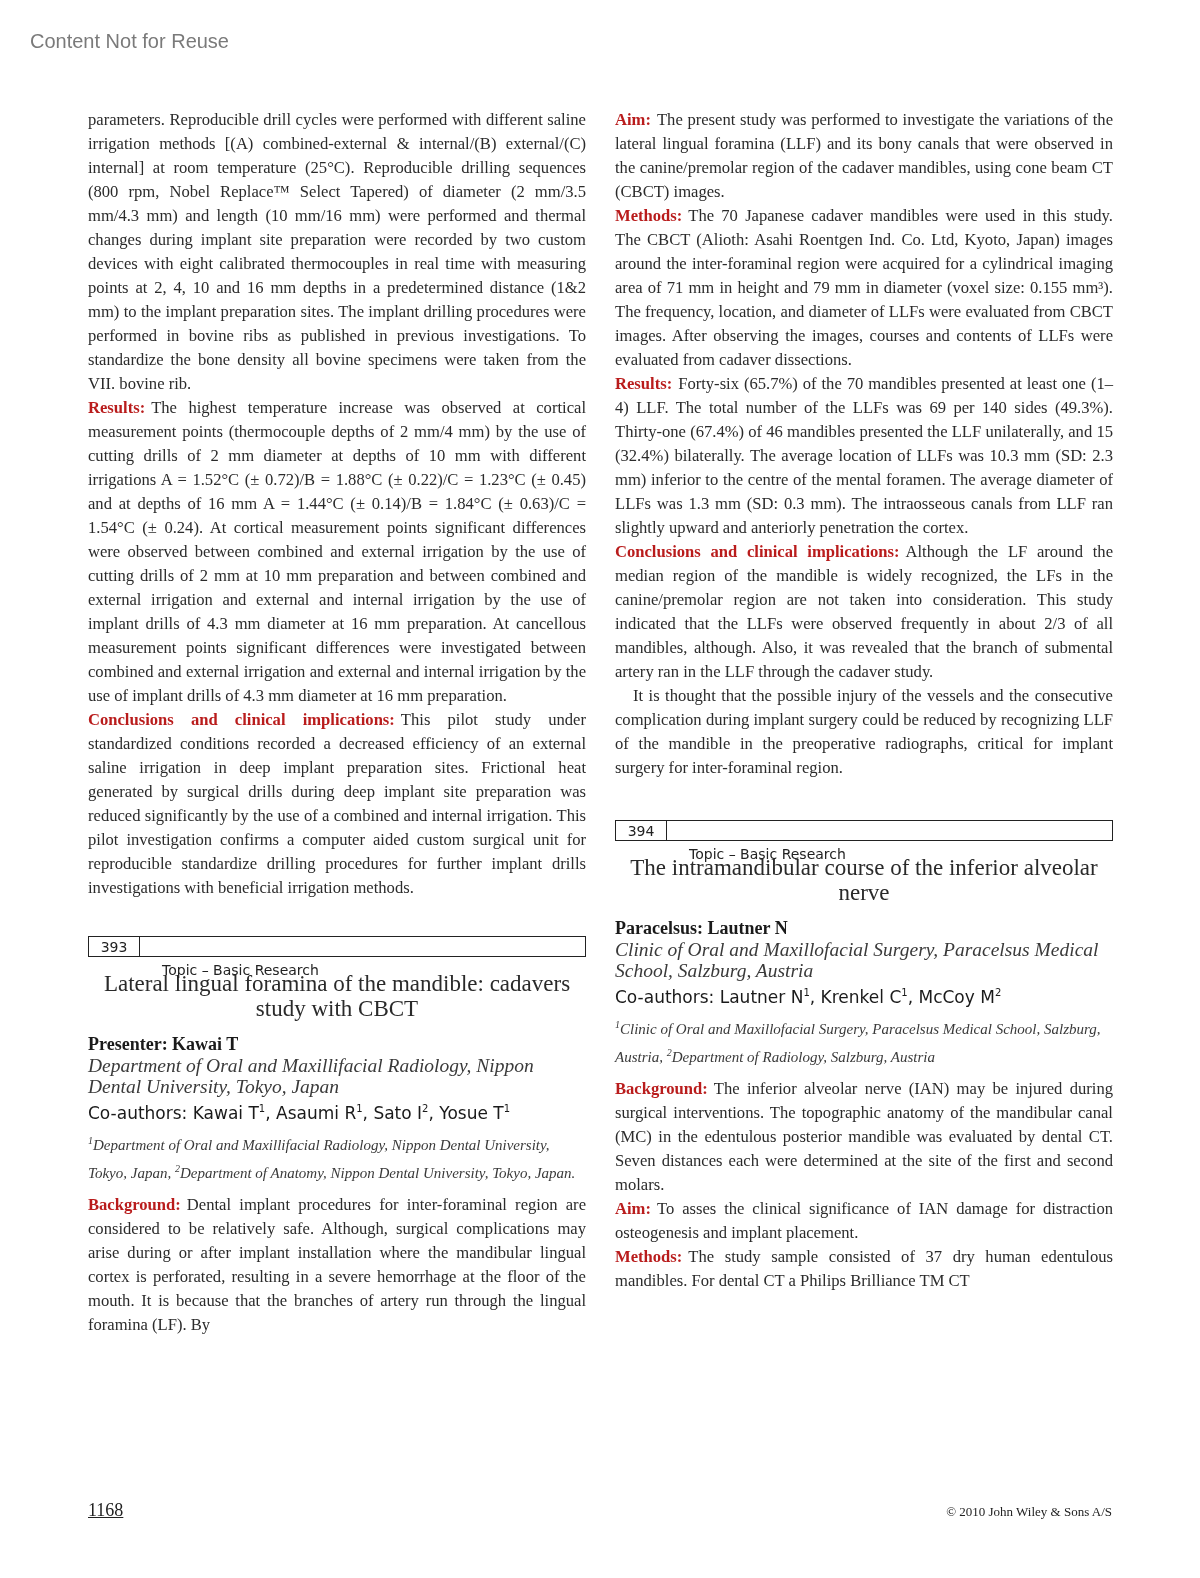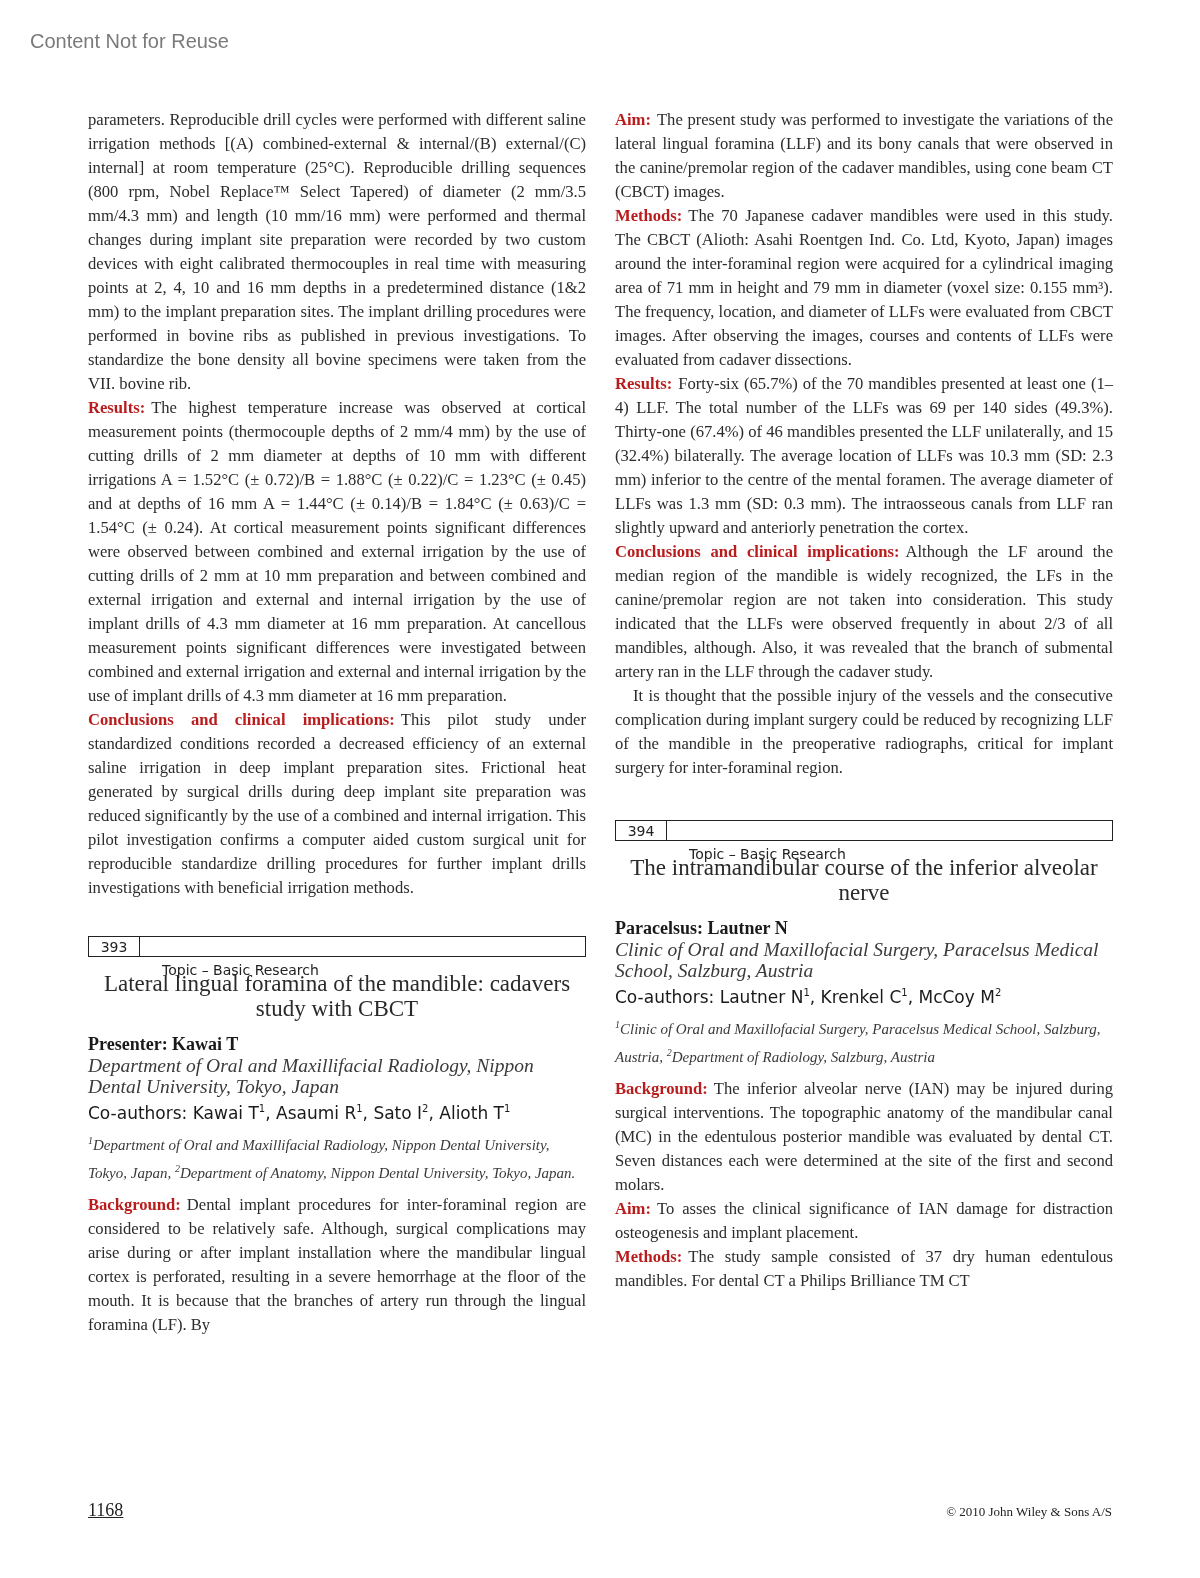--- a/index.html
+++ b/index.html
@@ -40,21 +40,21 @@
     <div class="topic-text">Topic – Basic Research</div>
   </div>
   <div class="abs-title">Lateral lingual foramina of the mandible: cadavers study with CBCT</div>
   <div class="presenter">Presenter: Kawai T</div>
   <div class="affil">Department of Oral and Maxillifacial Radiology, Nippon Dental University, Tokyo, Japan</div>
   <div class="coauthors">
     <span>Co-authors:</span>
     <span><span>Kawai T</span><sup>1</sup></span>,
     <span><span>Asaumi R</span><sup>1</sup></span>,
     <span><span>Sato I</span><sup>2</sup></span>,
-    <span><span>Alioth T</span><sup>1</sup></span>
+    <span><span>Yosue T</span><sup>1</sup></span>
   </div>
   <div class="affil-notes">
     <sup>1</sup><span>Department of Oral and Maxillifacial Radiology, Nippon Dental University, Tokyo, Japan,</span>
     <sup>2</sup><span>Department of Anatomy, Nippon Dental University, Tokyo, Japan.</span>
   </div>
   <p class="body"><span class="lbl">Background:</span><span>Dental implant procedures for inter-foraminal region are considered to be relatively safe. Although, surgical complications may arise during or after implant installation where the mandibular lingual cortex is perforated, resulting in a severe hemorrhage at the floor of the mouth. It is because that the branches of artery run through the lingual foramina (LF). By</span></p>
 </div>
 
 <div class="col col-right">
   <p class="body"><span class="lbl">Aim:</span><span>The present study was performed to investigate the variations of the lateral lingual foramina (LLF) and its bony canals that were observed in the canine/premolar region of the cadaver mandibles, using cone beam CT (CBCT) images.</span></p>

